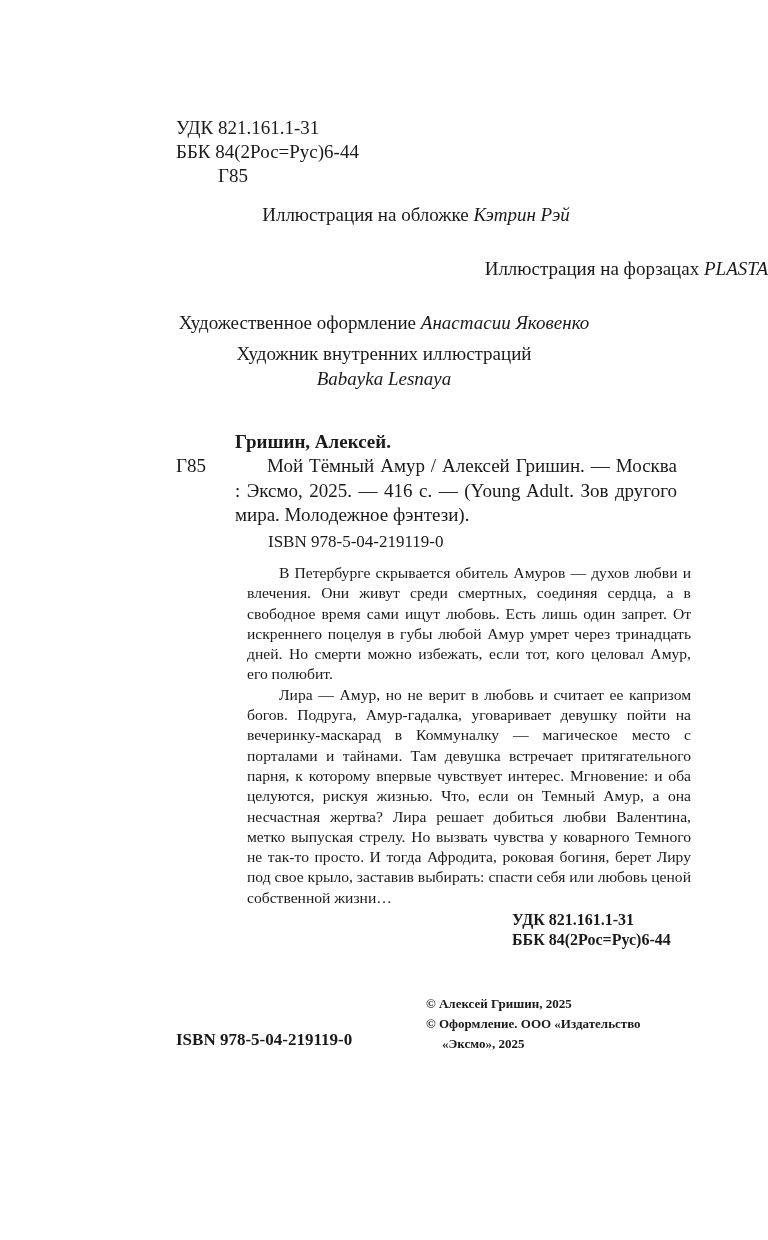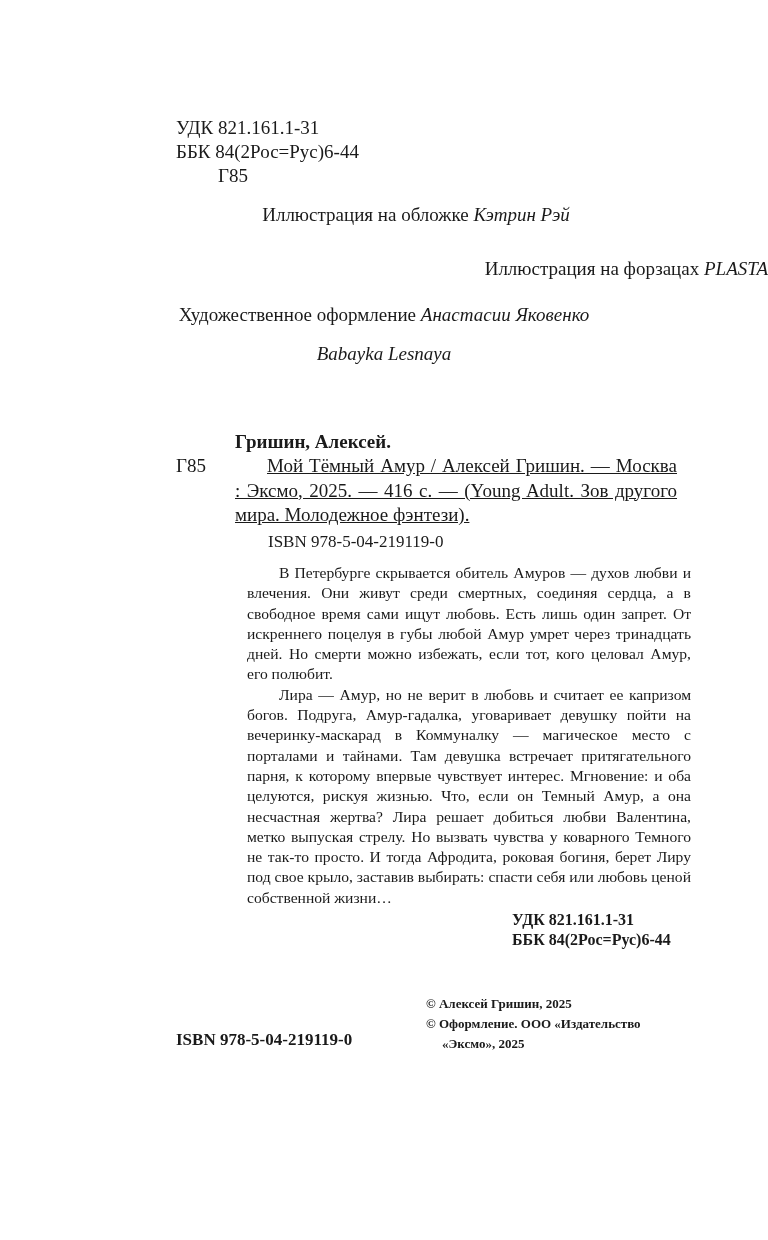--- a/index.html
+++ b/index.html
@@ -11,21 +11,21 @@
   .abs { position: absolute; }
   .classif { left: 176px; top: 116px; font-size: 19px; line-height: 24px; }
   .classif div { white-space: nowrap; }
   .classif .indent { padding-left: 42px; }
 
   .credits { left: 0; width: 768px; text-align: center; font-size: 19px; }
   .credits i { font-style: italic; }
 
   .author { left: 235px; top: 430px; font-size: 19px; font-weight: bold; line-height: 24px; }
   .code-left { left: 176px; top: 454px; font-size: 19px; line-height: 24px; }
-  .biblio { left: 235px; top: 454px; width: 442px; font-size: 19px; line-height: 24.5px; text-align: justify; text-decoration: underline; }
+  .biblio { left: 235px; top: 454px; width: 442px; font-size: 19px; line-height: 24.5px; text-align: justify; }
   .biblio p { margin: 0; text-indent: 32px; }
   .isbn-small { left: 268px; top: 532px; font-size: 17px; }
 
   .annotation { left: 235px; top: 563px; width: 444px; font-size: 15.6px; line-height: 20.3px; text-align: justify; hyphens: manual; margin-left: 12px; }
   .annotation p { margin: 0; text-indent: 32px; }
 
   .classif-right { left: 512px; top: 910px; font-size: 16px; font-weight: bold; line-height: 20px; }
 
   .isbn-big { left: 176px; top: 1030px; font-size: 17px; font-weight: bold; }
   .copyright { left: 426px; top: 994px; font-size: 13px; font-weight: bold; line-height: 20px; }
@@ -41,25 +41,26 @@
 </div>
 
 <div class="abs credits" style="top:204px;margin-left:32px;">
   <span>Иллюстрация на обложке</span>
   <i>Кэтрин Рэй</i>
 </div>
 <div class="abs credits" style="top:258px;text-align:right;">
   <span>Иллюстрация на форзацах</span>
   <i>PLASTA</i>
 </div>
-<div class="abs credits" style="top:304px;">
+<div class="abs credits" style="top:312px;">
   <span>Художественное оформление</span>
   <i>Анастасии Яковенко</i>
 </div>
 <div class="abs credits" style="top:341px; line-height:25px;">
+  <div>Художник внутренних иллюстраций</div>
   <i>Babayka Lesnaya</i>
 </div>
 
 <div class="abs author">Гришин, Алексей.</div>
 <div class="abs code-left">Г85</div>
 <div class="abs biblio">
   <p>Мой Тёмный Амур / Алексей Гришин. — Москва : Эксмо, 2025. — 416 с. — (Young Adult. Зов другого мира. Молодежное фэнтези).</p>
 </div>
 <div class="abs isbn-small">ISBN 978-5-04-219119-0</div>
 

